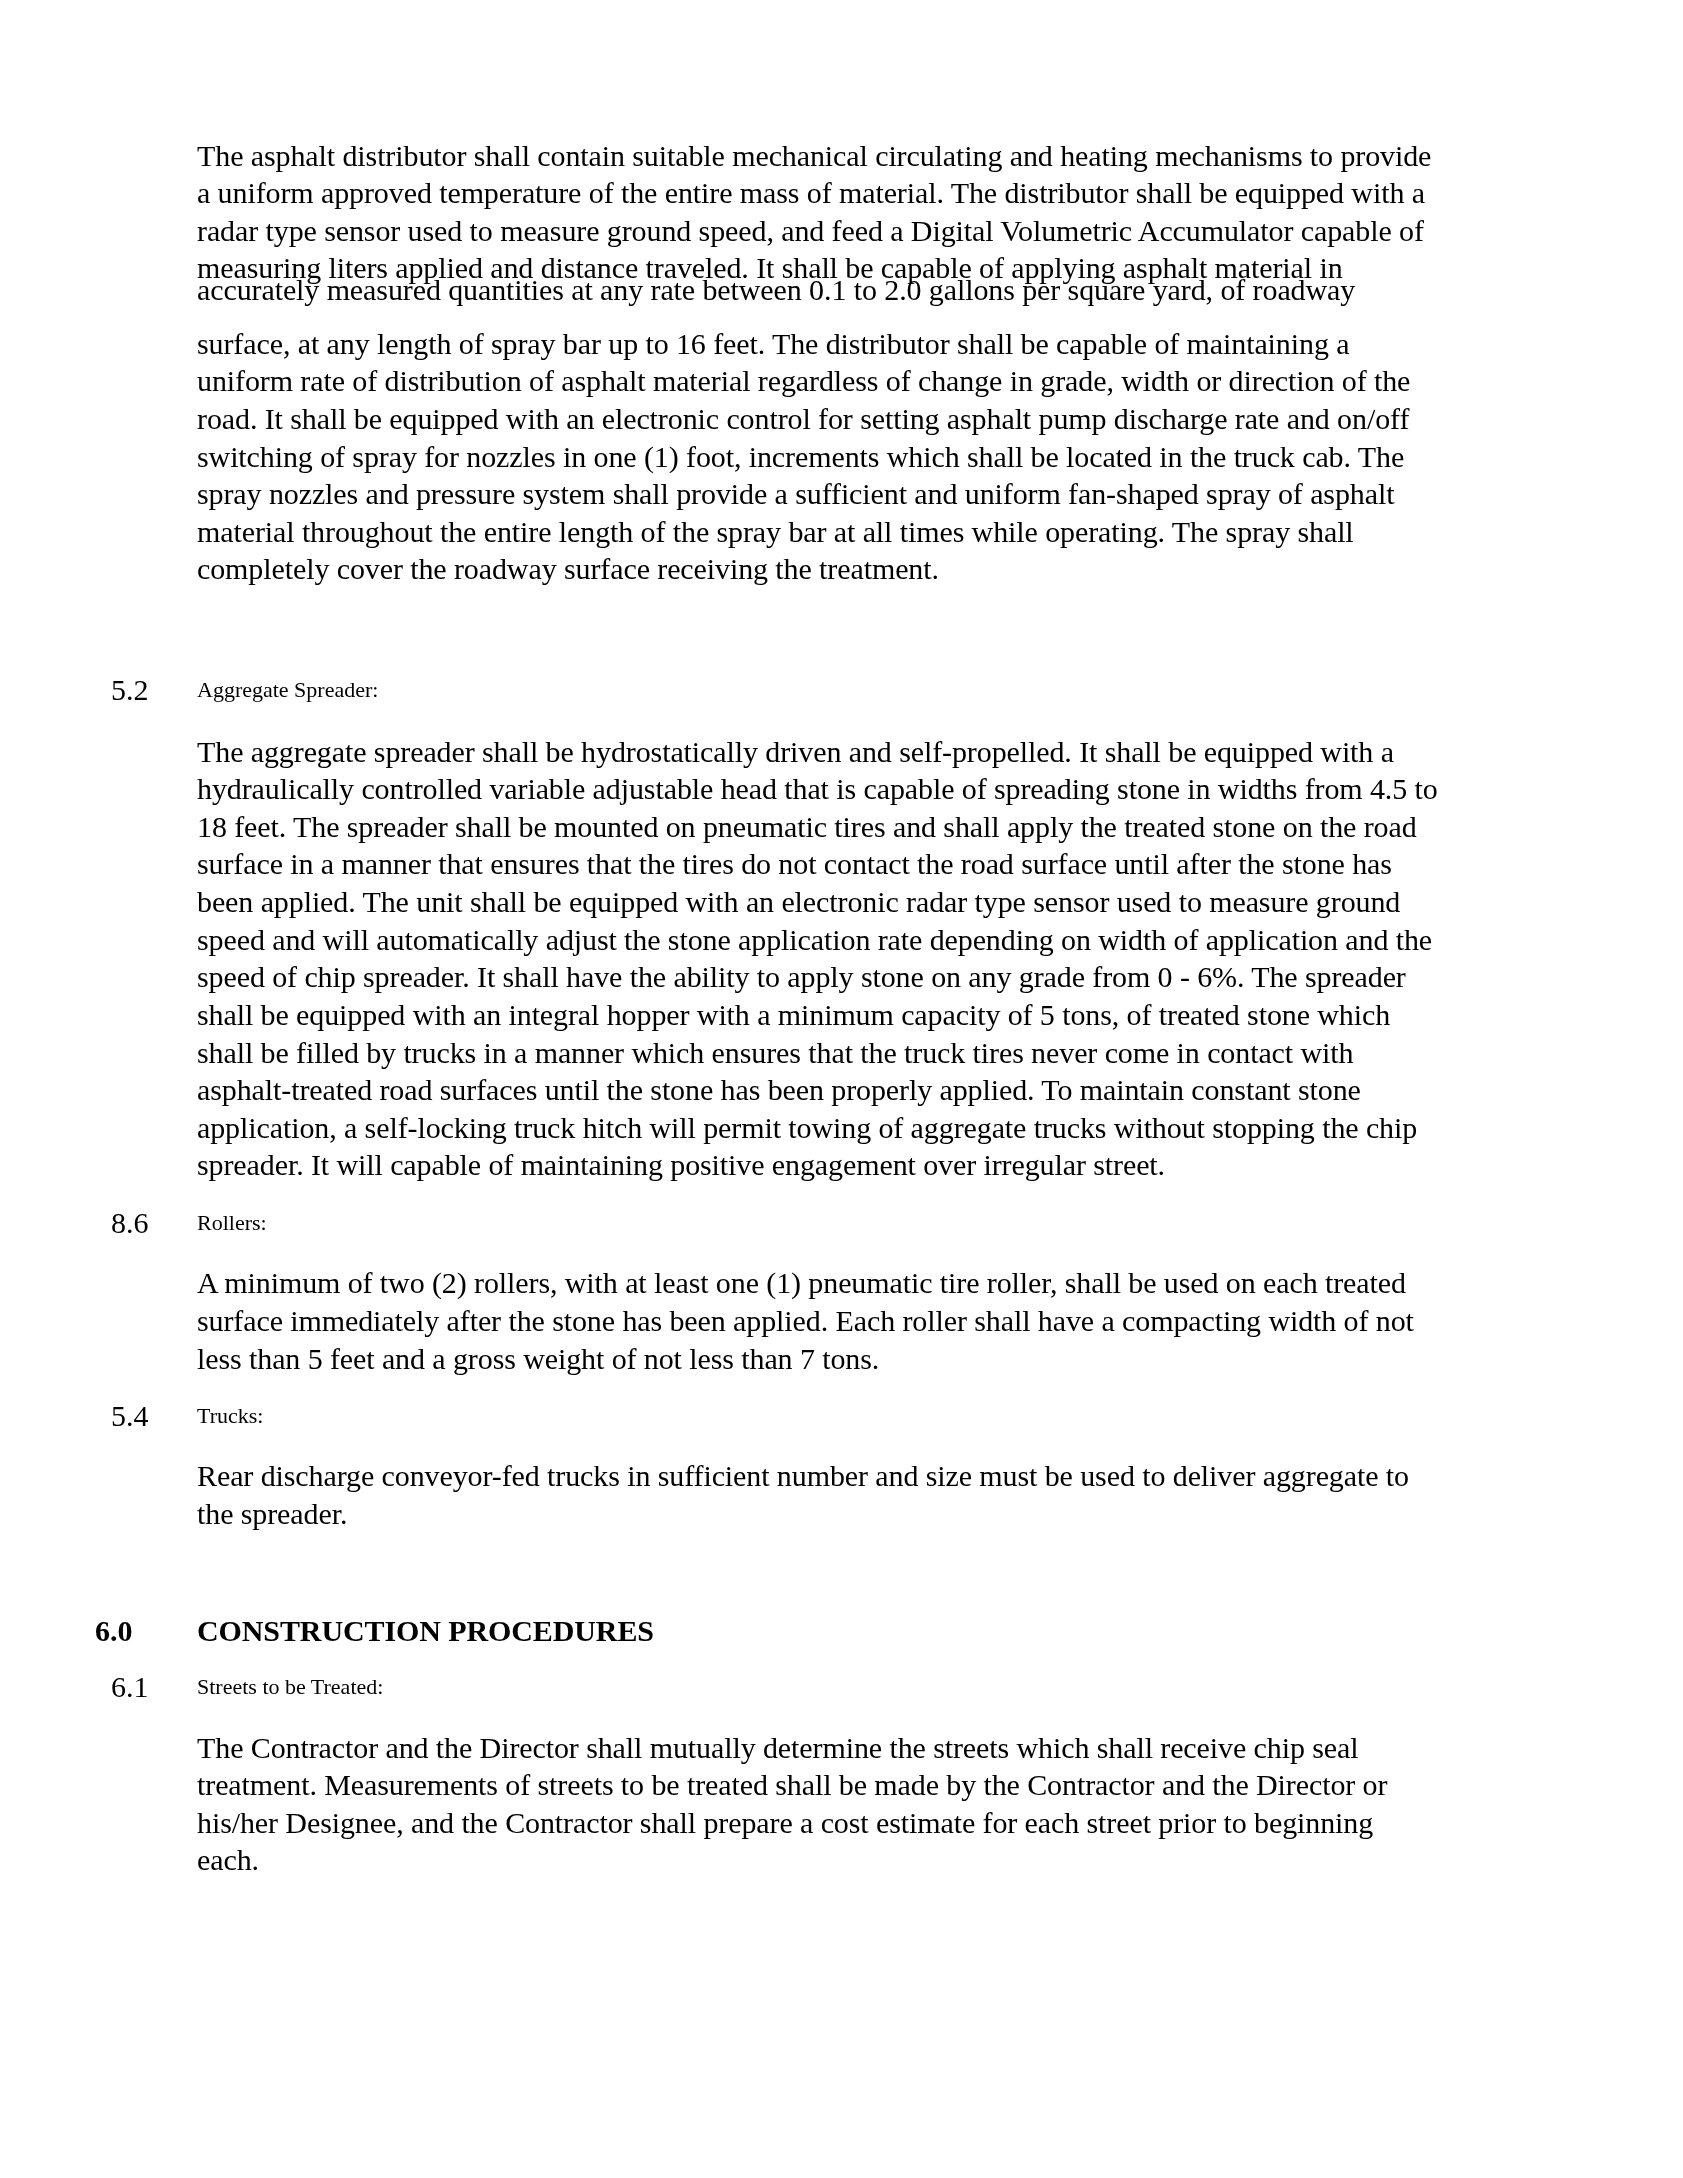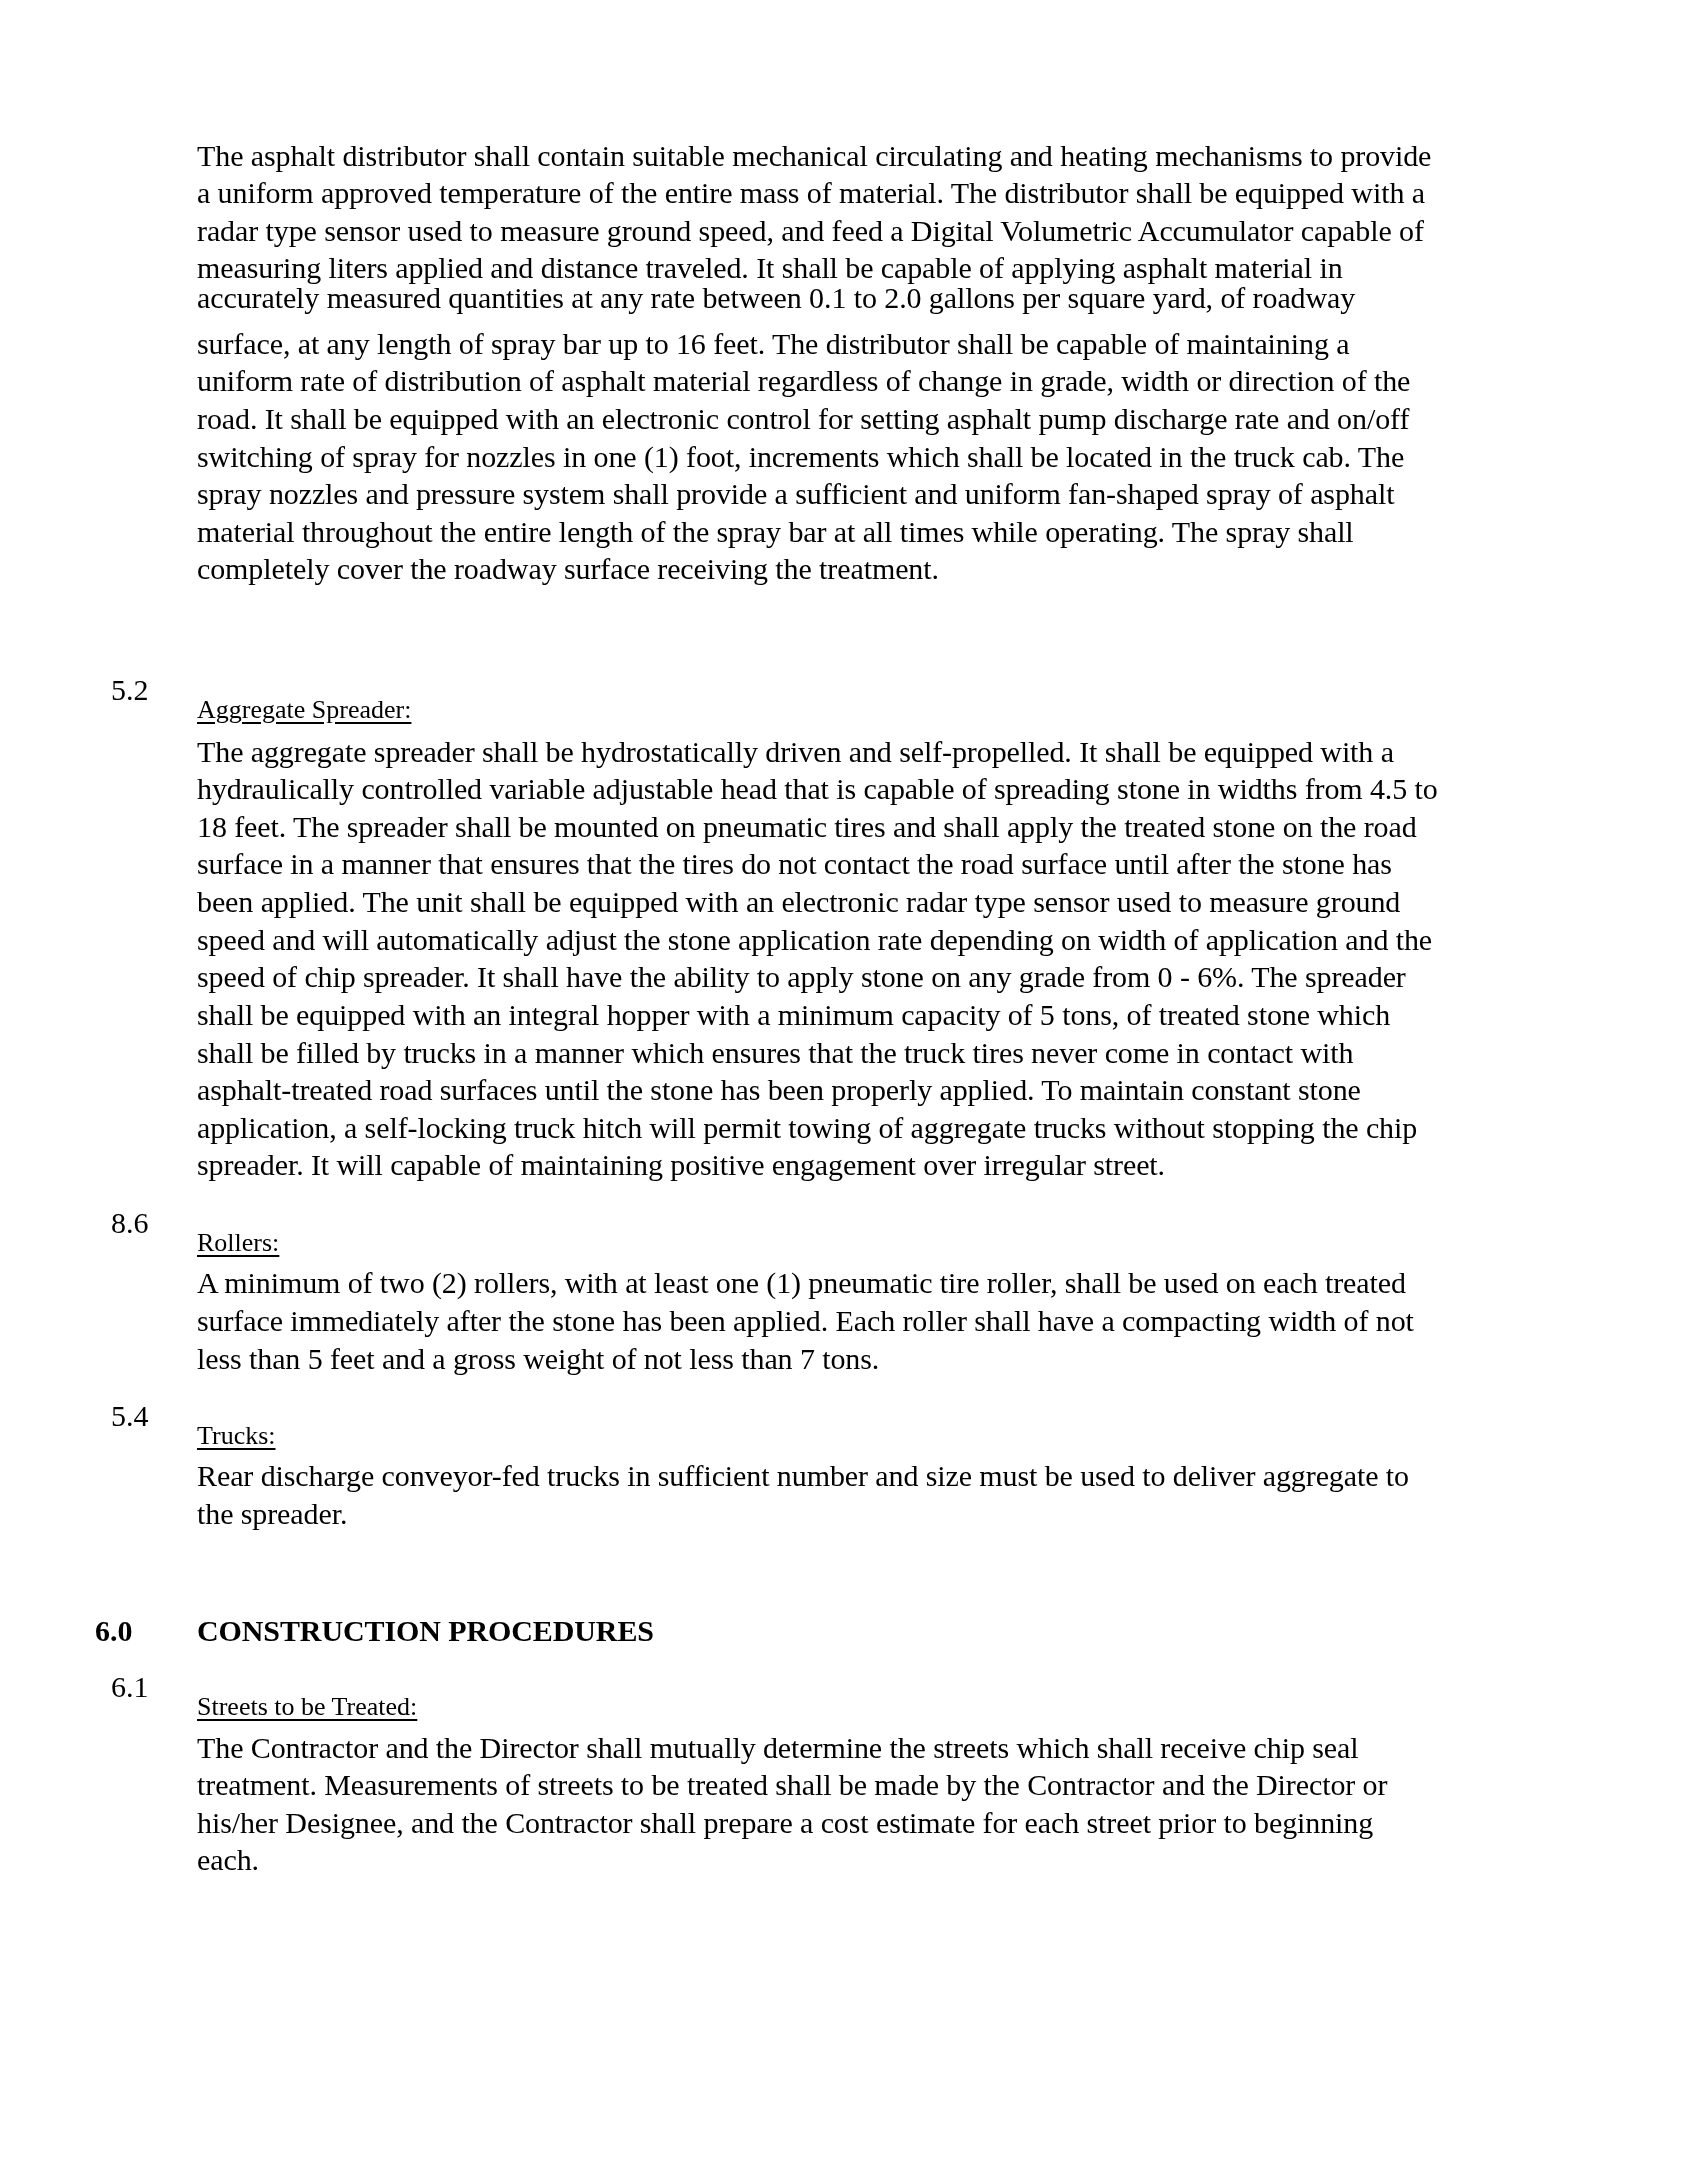--- a/index.html
+++ b/index.html
@@ -2,35 +2,35 @@
 <html><head>
 <meta charset="utf-8">
 <style>
   html, body { margin: 0; padding: 0; background: #ffffff; }
   body { width: 1683px; height: 2178px; position: relative; overflow: hidden;
          font-family: "Liberation Serif", serif; color: #000; }
   .page { position: absolute; left: 0; top: 0; width: 1683px; height: 1532px; }
   .line { position: absolute; left: 197px; font-size: 30px; line-height: 38px;
           white-space: nowrap; letter-spacing: -0.1px; }
   .num { position: absolute; left: 111px; font-size: 30px; line-height: 38px; white-space: nowrap; }
-  .heading { position: absolute; left: 197px; font-size: 26px; line-height: 38px; text-decoration: underline;
-             text-underline-offset: 4px; white-space: nowrap; margin-top: 20px; }
+  .heading { position: absolute; left: 197px; font-size: 22px; line-height: 38px; 
+             text-underline-offset: 4px; white-space: nowrap; }
   .bold { font-weight: bold; text-align: center; }
 </style>
 </head>
 <body>
 
 <div class="page">
 
   <div>
     <div class="line" style="top:137px">The asphalt distributor shall contain suitable mechanical circulating and heating mechanisms to provide</div>
     <div class="line" style="top:174px">a uniform approved temperature of the entire mass of material.  The distributor shall be equipped with a</div>
     <div class="line" style="top:212px">radar type sensor used to measure ground speed, and feed a Digital Volumetric Accumulator capable of</div>
     <div class="line" style="top:249px">measuring liters applied and distance traveled.  It shall be capable of applying asphalt material in</div>
-    <div class="line" style="top:279px">accurately measured quantities at any rate between 0.1 to 2.0 gallons per square yard, of roadway</div>
+    <div class="line" style="top:271px">accurately measured quantities at any rate between 0.1 to 2.0 gallons per square yard, of roadway</div>
     <div class="line" style="top:325px">surface, at any length of spray bar up to 16 feet.  The distributor shall be capable of maintaining a</div>
     <div class="line" style="top:362px">uniform rate of distribution of asphalt material regardless of change in grade, width or direction of the</div>
     <div class="line" style="top:400px">road.  It shall be equipped with an electronic control for setting asphalt pump discharge rate and on/off</div>
     <div class="line" style="top:438px">switching of spray for nozzles in one (1) foot, increments which shall be located in the truck cab.  The</div>
     <div class="line" style="top:475px">spray nozzles and pressure system shall provide a sufficient and uniform fan-shaped spray of asphalt</div>
     <div class="line" style="top:513px">material throughout the entire length of the spray bar at all times while operating.  The spray shall</div>
     <div class="line" style="top:550px">completely cover the roadway surface receiving the treatment.</div>
   </div>
 
   <div>

